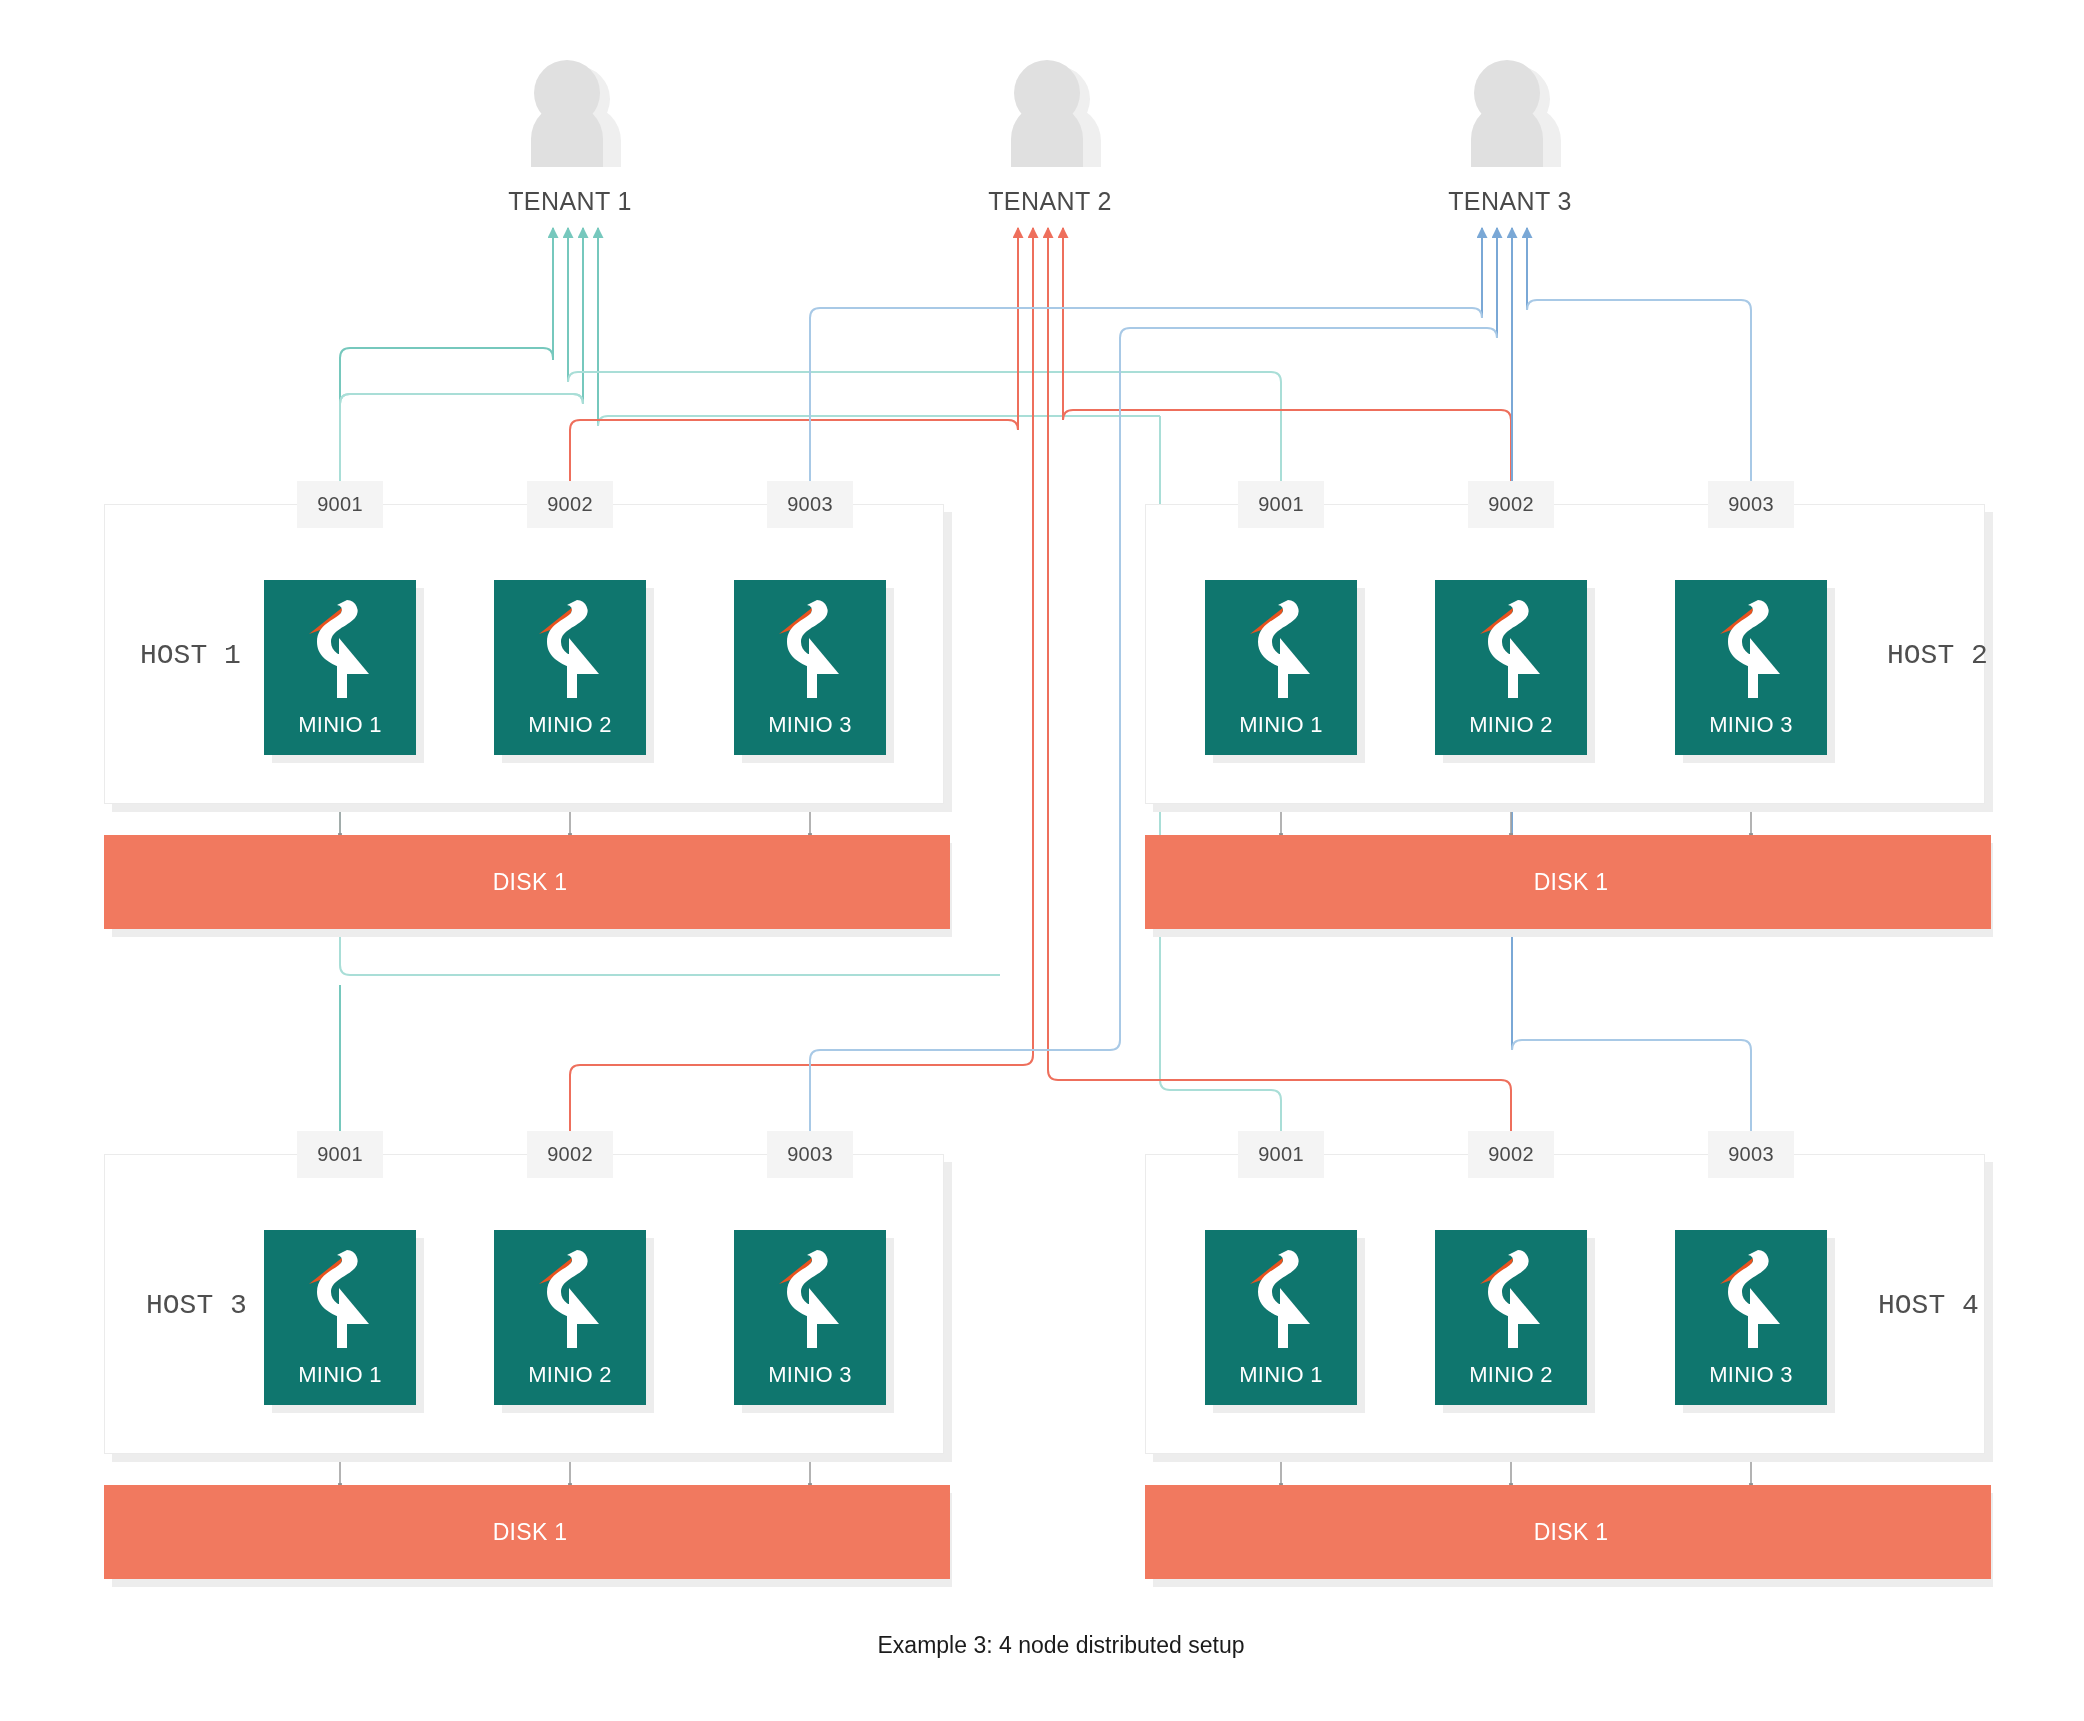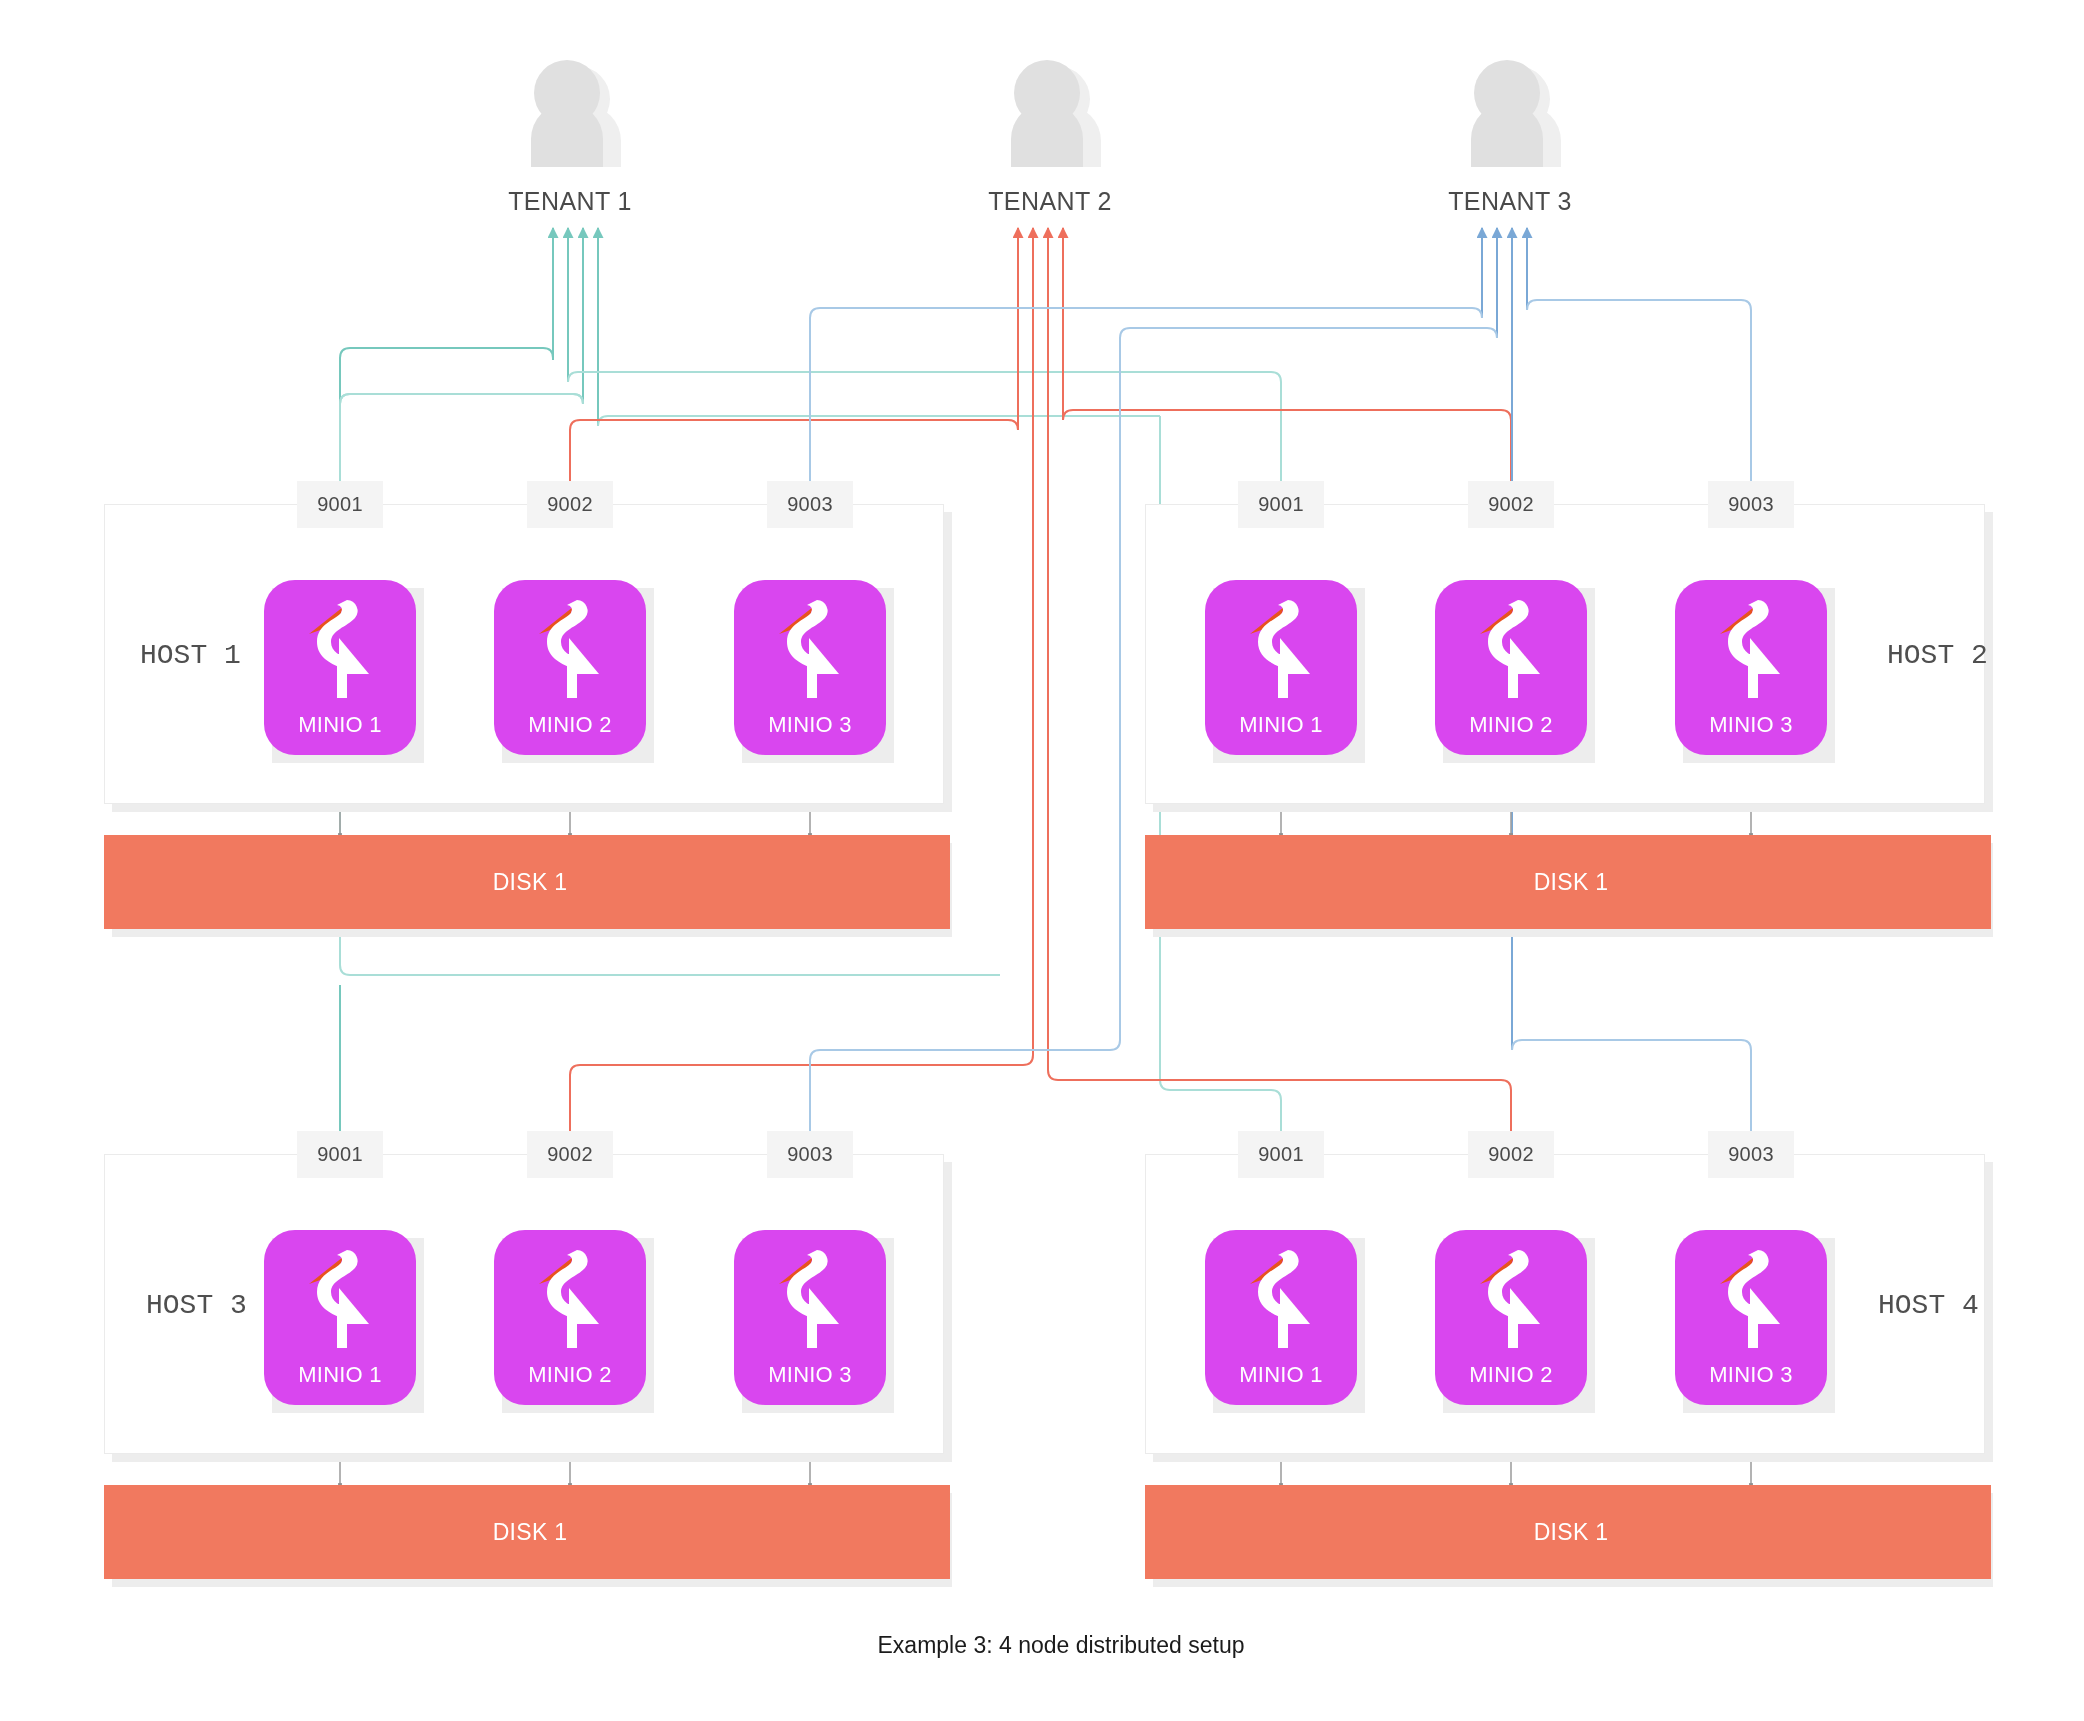--- a/index.html
+++ b/index.html
@@ -14,21 +14,21 @@
   .tenant .avatar svg{display:block;width:110px;height:118px;}
   .tenant .tlabel{margin-top:14px;font-size:25px;letter-spacing:.4px;color:#4a4a4a;
                   font-family:"Liberation Sans","DejaVu Sans",sans-serif;white-space:nowrap;}
 
   
   .host{position:absolute;border:1px solid #ebebeb;background:#fff;box-sizing:border-box;}
   .host-shadow{position:absolute;background:#ededed;z-index:0;}
   .host-label{position:absolute;font-size:28px;color:#4f4f4f;white-space:nowrap;font-family:Liberation Mono, monospace;}
 
   
-  .node{position:absolute;width:152px;height:175px;background:#d946ef;z-index:4;border-radius:31px;}
+  .node{position:absolute;width:152px;height:175px;background:#0f766e;z-index:4;}
   .node-shadow{position:absolute;width:152px;height:175px;background:#ededed;z-index:3;}
   .node .glyph{position:absolute;left:0;top:14px;width:152px;height:110px;}
   .node .glyph svg{display:block;margin:0 auto;}
   .node .nlabel{position:absolute;left:0;bottom:17px;width:152px;text-align:center;
                 color:#fff;font-size:22px;letter-spacing:.2px;white-space:nowrap;}
 
   
   .port{position:absolute;width:86px;height:47px;background:#f4f4f4;z-index:6;
         display:flex;align-items:center;justify-content:center;
         font-size:20px;color:#4a4a4a;letter-spacing:.3px;}

